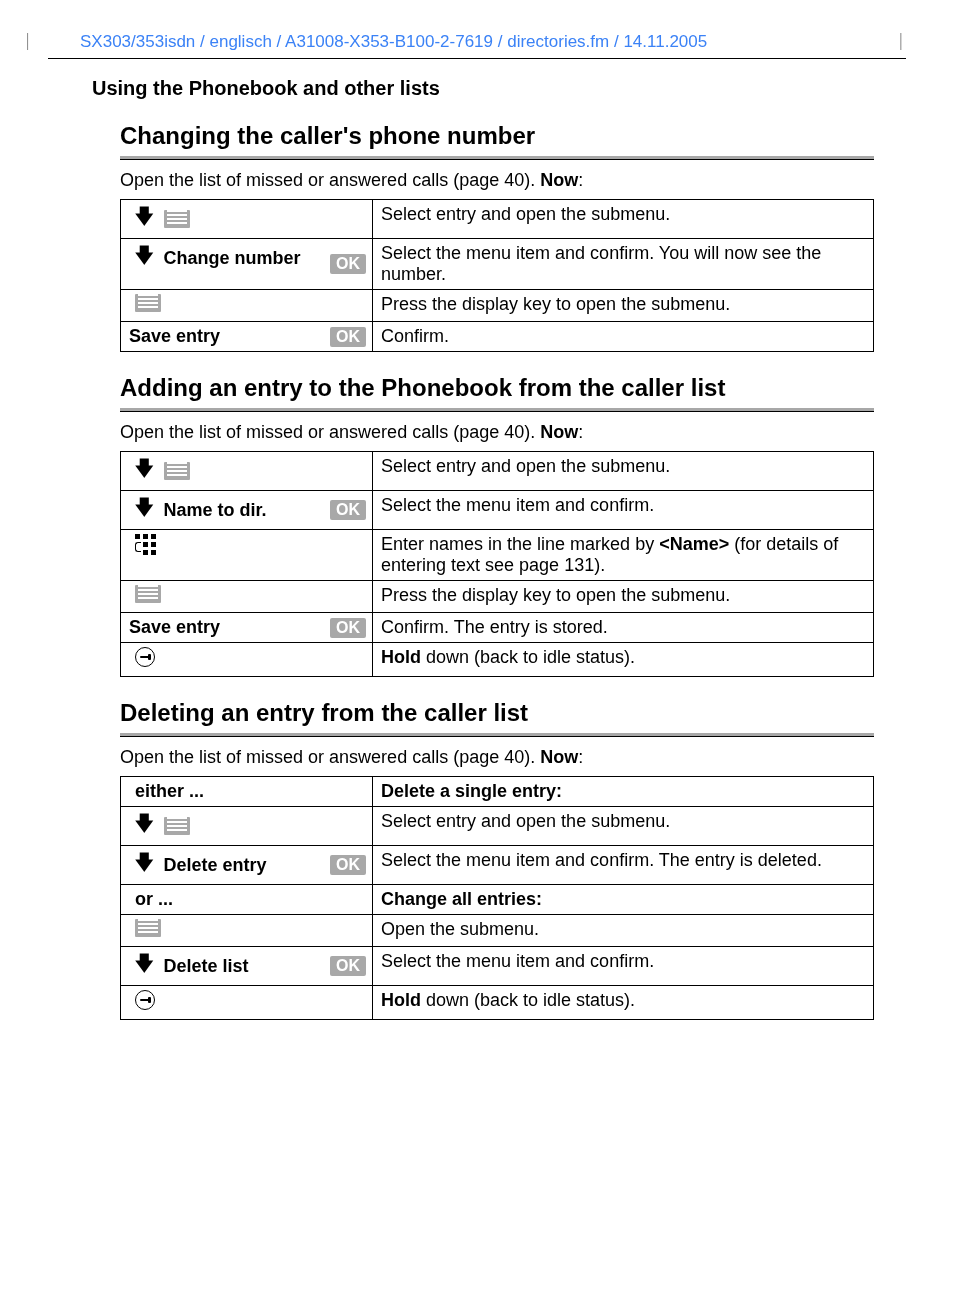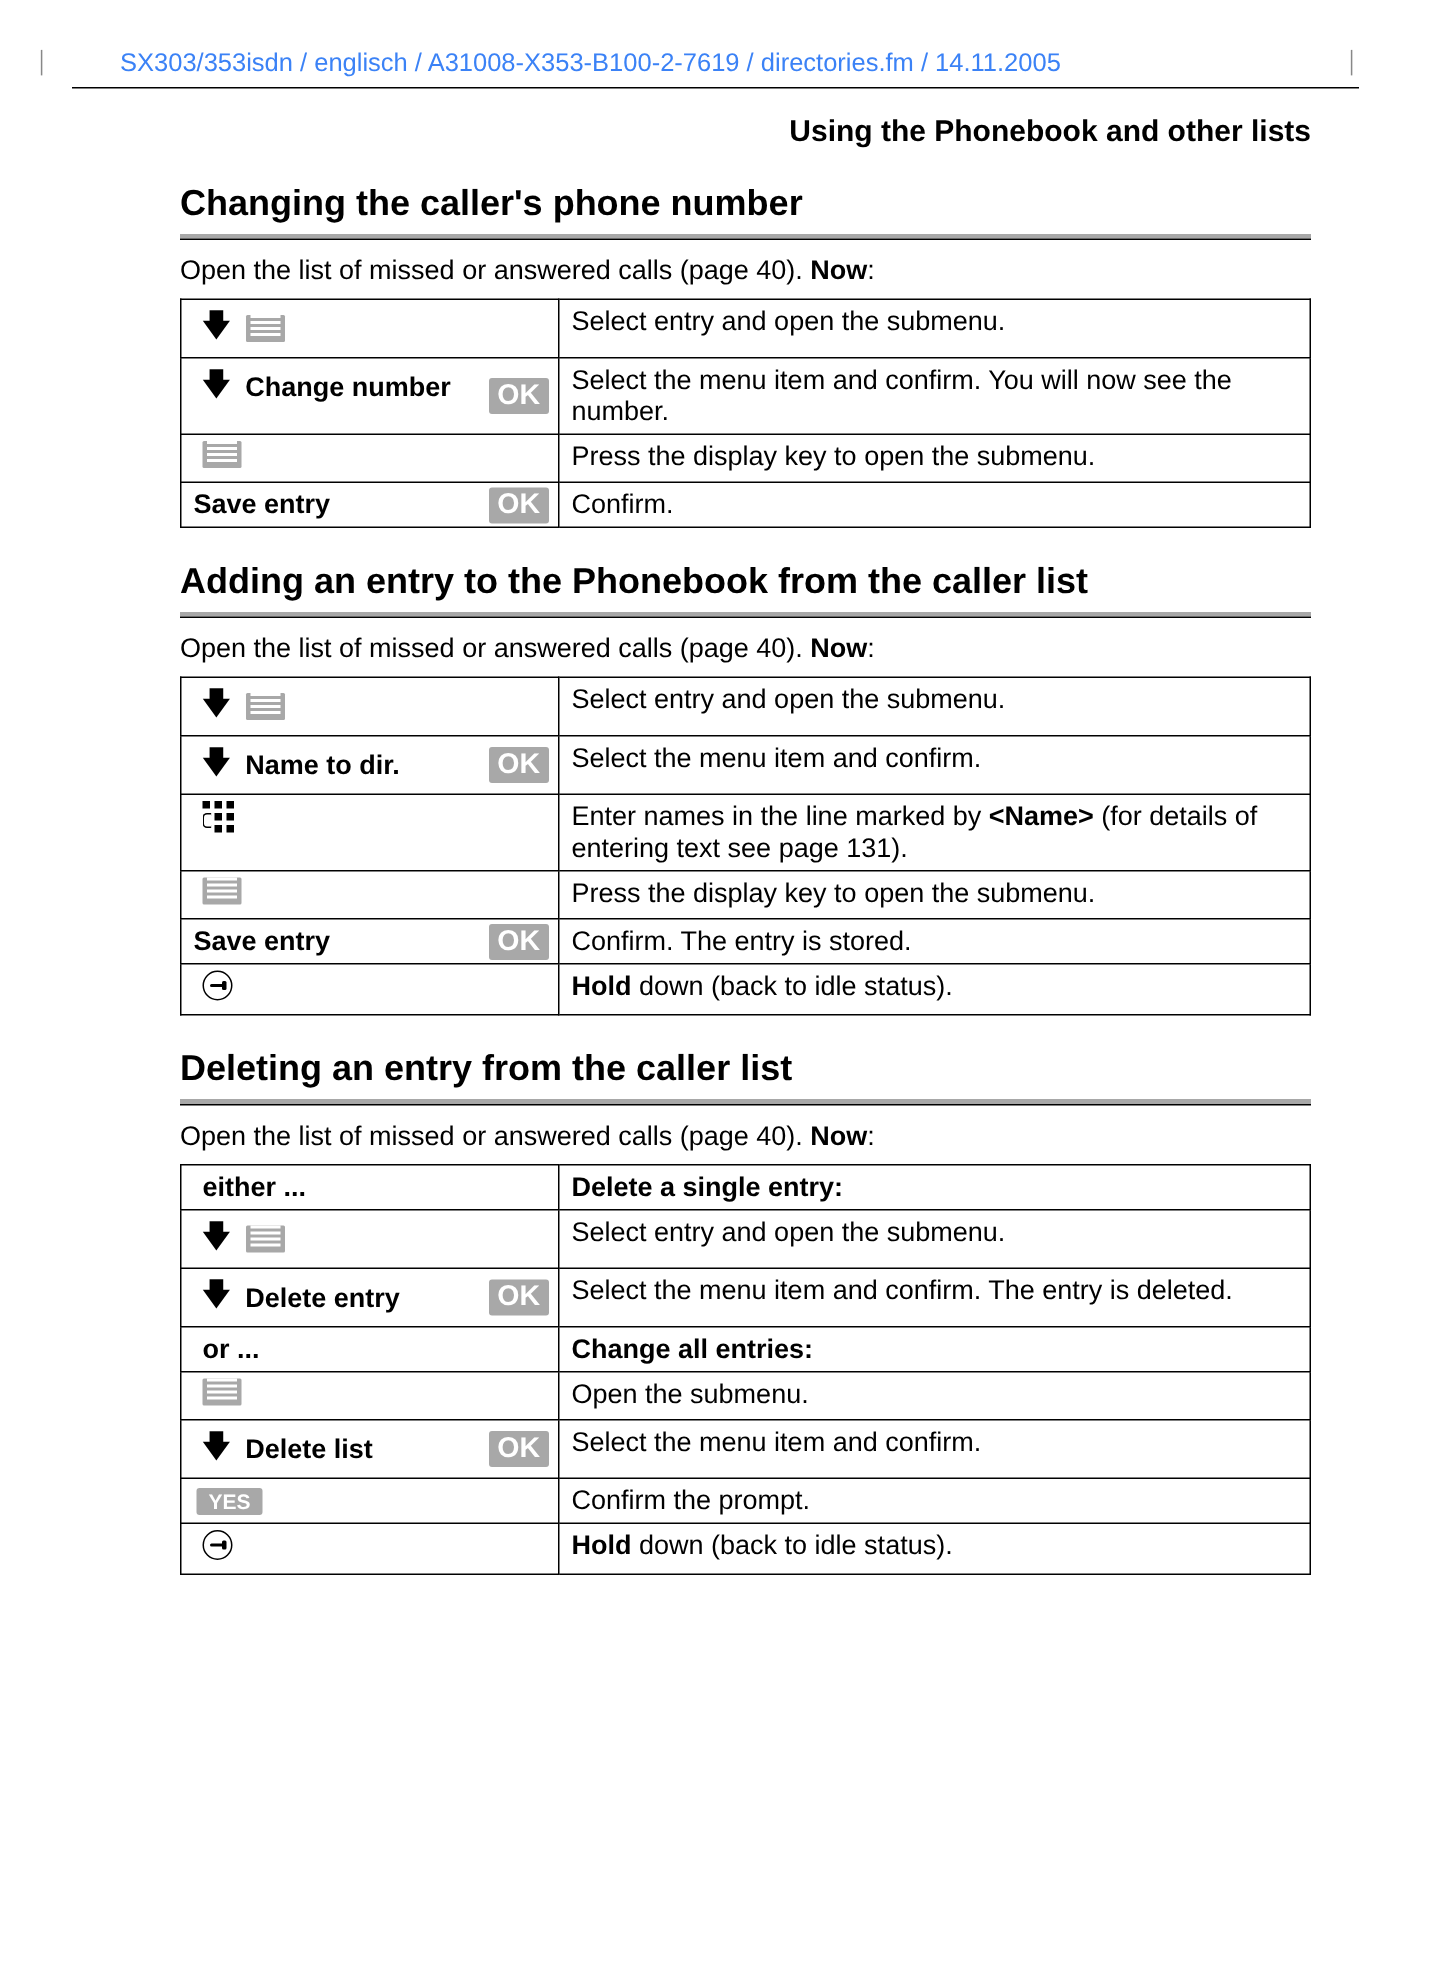--- a/index.html
+++ b/index.html
@@ -29,21 +29,20 @@
     .header-rule {
       border: none;
       border-top: 1px solid #000;
       margin: 0 48px 18px 48px;
     }
     .content { padding: 0 80px 0 92px; }
     .running-title {
       font-weight: 700;
       font-size: 20px;
       margin-bottom: 20px;
-      text-align: right;
     }
     .subheading {
       font-weight: 700;
       font-size: 24px;
       margin: 22px 0 4px 28px;
     }
     .sub-underline {
       height: 6px;
       border-bottom: 1px solid #000;
       background: linear-gradient(to bottom,#fff 0,#fff 2px,#a8a8a8 2px,#a8a8a8 6px);
@@ -94,21 +93,21 @@
       left: 3px; right: 3px;
       height: 2px;
       background: #fff;
     }
     .menu-icon::before { top: 4px; box-shadow: 0 4px 0 #fff, 0 8px 0 #fff; }
     .menu-label { font-weight: 700; }
     .ok-badge {
       display: inline-block;
       background: #a8a8a8;
       color: #fff;
-      font-size: 19px;
+      font-size: 16px;
       font-weight: 700;
       padding: 1px 6px;
       border-radius: 2px;
       position: absolute;
       right: 6px;
       top: 50%;
       transform: translateY(-50%);
     }
     .yes-badge {
       display: inline-block;
@@ -312,24 +311,20 @@
       <td class="left-cell">
             <div class="icon-row">
         <span class="down-arrow">🡇</span>
         <span class="menu-label">Delete list</span>
       </div>
             <span class="ok-badge">OK</span>
           </td>
       <td>Select the menu item and confirm.</td>
     </tr>
     <tr>
-      <td class="left-cell"><span class="yes-badge" style="margin-left:2px">YES</span></td>
-      <td>Confirm the prompt.</td>
-    </tr>
-    <tr>
       <td class="left-cell"><span class="idle-icon"></span></td>
       <td>
         <span class="bold">Hold</span><span> down (back to idle status).</span>
       </td>
     </tr>
   </tbody>
     </table>
 
 </div>
 

